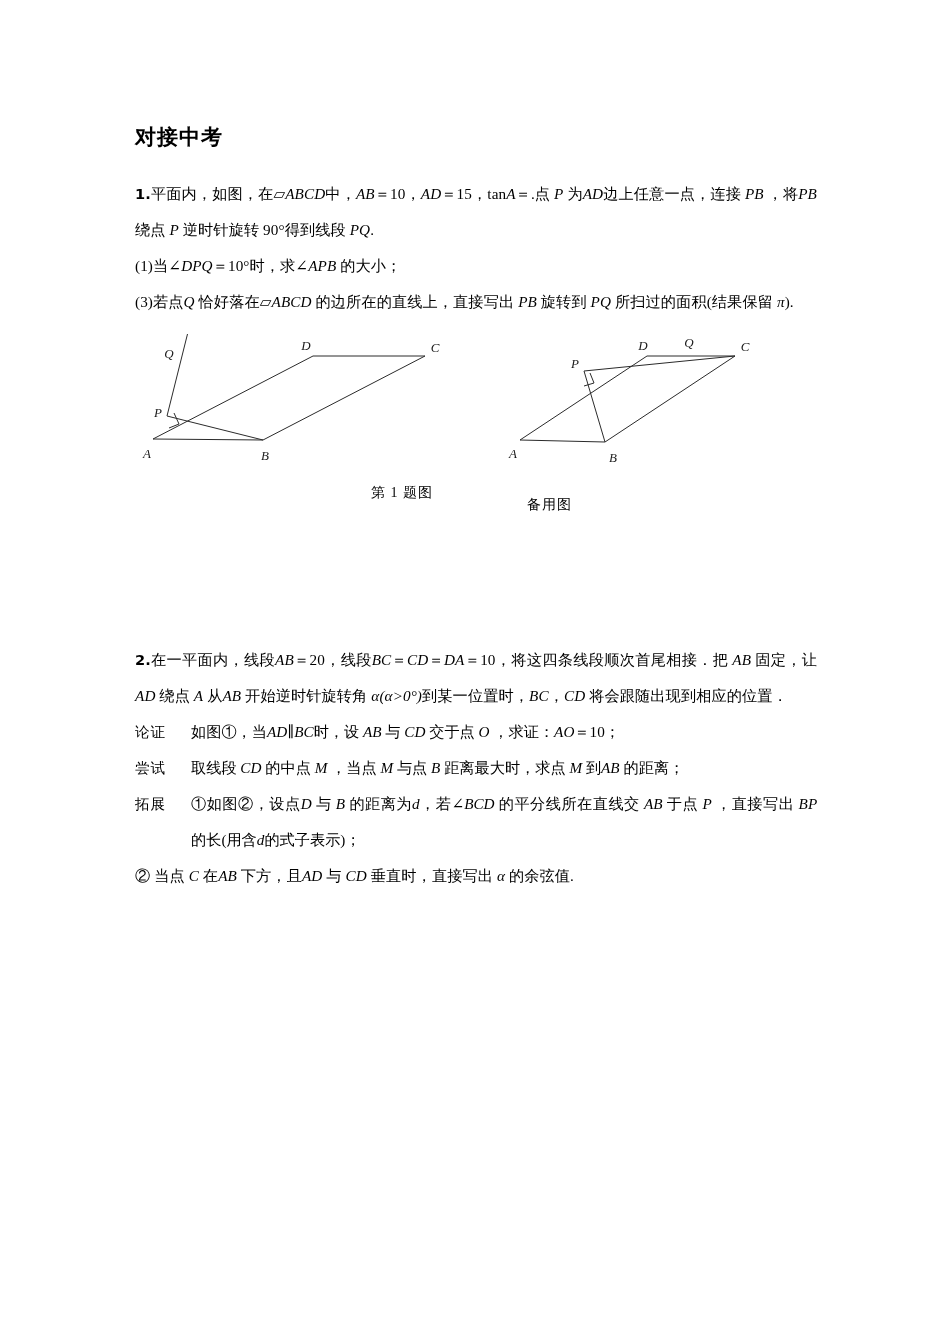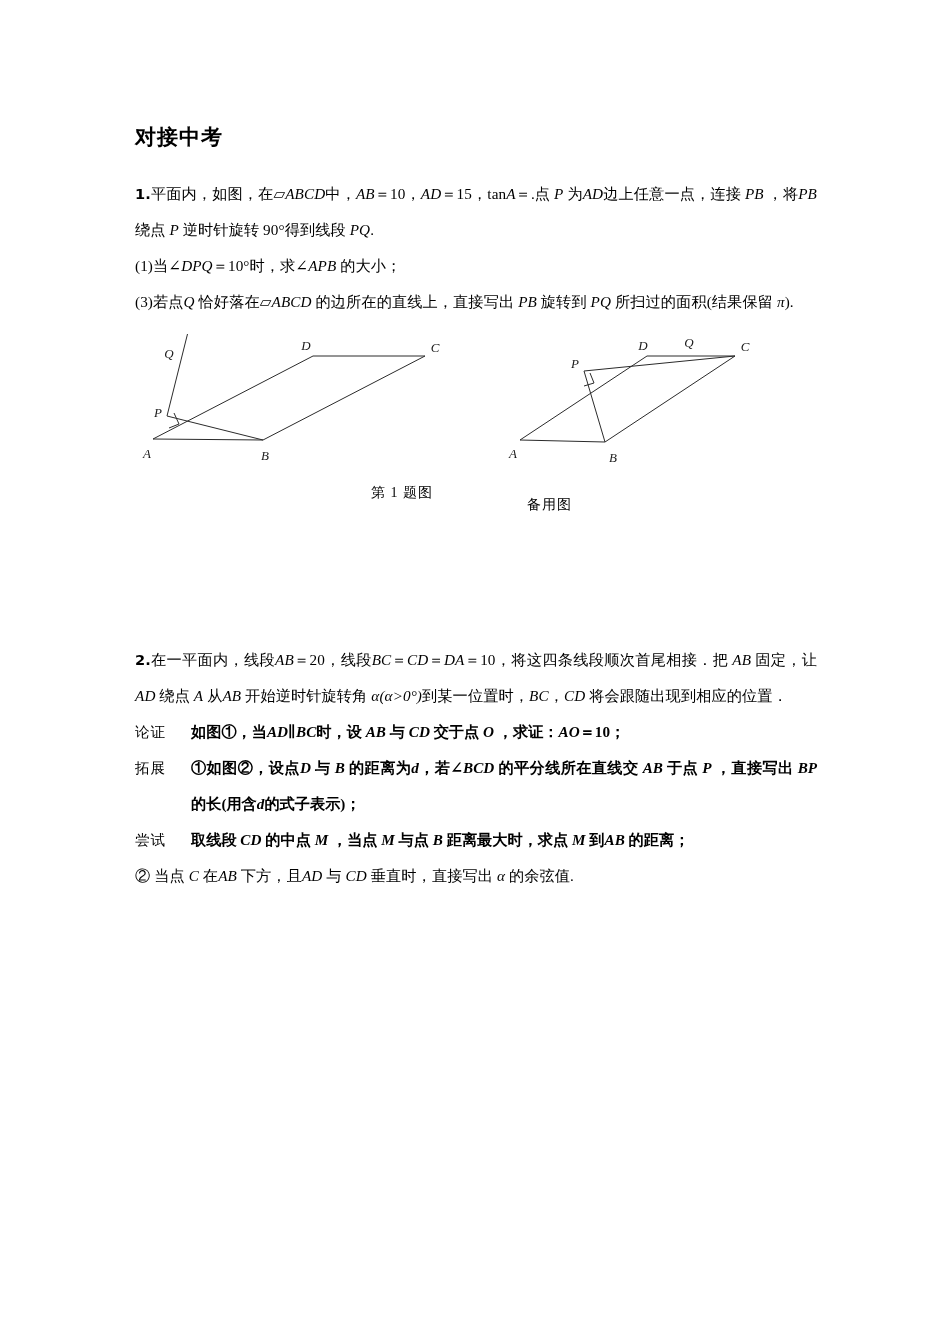--- a/index.html
+++ b/index.html
@@ -74,21 +74,20 @@
     font-family: "DejaVu Sans", "Liberation Sans", sans-serif;
     font-weight: normal;
     font-size: 14.6px;
     flex: 0 0 auto;
     width: 56px;
     letter-spacing: 1px;
   }
   .lbl-body {
     flex: 1 1 auto;
     text-align: justify;
-    font-weight: bold;
   }
 
   
   .figure-block {
     position: relative;
     margin-top: 14px;
     height: 150px;
   }
   .figure-captions {
     position: relative;
@@ -190,25 +189,25 @@
 
     <p class="para"><span class="qnum">2.</span><span>在一平面内，线段</span><i>AB</i><span>＝20</span><span>，线段</span><i>BC</i><span>＝</span><i>CD</i><span>＝</span><i>DA</i><span>＝10</span><span>，将这四条线段顺次首尾相接．把</span> <i>AB</i> <span>固定，让</span><i>AD</i> <span>绕点</span> <i>A</i> <span>从</span><i>AB</i> <span>开始逆时针旋转角</span> <i>α(α&gt;0°)</i><span>到某一位置时，</span><i>BC</i><span>，</span><i>CD</i> <span>将会跟随出现到相应的位置．</span></p>
 
     <div class="labelled">
       <span class="lbl">论证</span>
       <span class="lbl-body"><span>如图①，当</span><i>AD</i><span>∥</span><i>BC</i><span>时，设</span> <i>AB</i> <span>与</span> <i>CD</i> <span>交于点</span> <i>O</i> <span>，求证：</span><i>AO</i><span>＝10；</span></span>
     </div>
 
 
     <div class="labelled">
+      <span class="lbl">尝试</span>
+      <span class="lbl-body"><span>取线段</span> <i>CD</i> <span>的中点</span> <i>M</i> <span>，当点</span> <i>M</i> <span>与点</span> <i>B</i> <span>距离最大时，求点</span> <i>M</i> <span>到</span><i>AB</i> <span>的距离；</span></span>
+    </div>
+
+    <div class="labelled">
       <span class="lbl">拓展</span>
       <span class="lbl-body"><span>①如图②，设点</span><i>D</i> <span>与</span> <i>B</i> <span>的距离为</span><i>d</i><span>，若∠</span><i>BCD</i> <span>的平分线所在直线交</span> <i>AB</i> <span>于点</span> <i>P</i> <span>，直接写出</span> <i>BP</i> <span>的长(用含</span><i>d</i><span>的式子表示)；</span></span>
     </div>
 
-    <div class="labelled">
-      <span class="lbl">尝试</span>
-      <span class="lbl-body"><span>取线段</span> <i>CD</i> <span>的中点</span> <i>M</i> <span>，当点</span> <i>M</i> <span>与点</span> <i>B</i> <span>距离最大时，求点</span> <i>M</i> <span>到</span><i>AB</i> <span>的距离；</span></span>
-    </div>
-
     <p class="para"><span>②</span><span> 当点</span> <i>C</i> <span>在</span><i>AB</i> <span>下方，且</span><i>AD</i> <span>与</span> <i>CD</i> <span>垂直时，直接写出</span> <i>α</i> <span>的余弦值.</span></p>
 
   </div>
 </div>
 
 </body></html>

